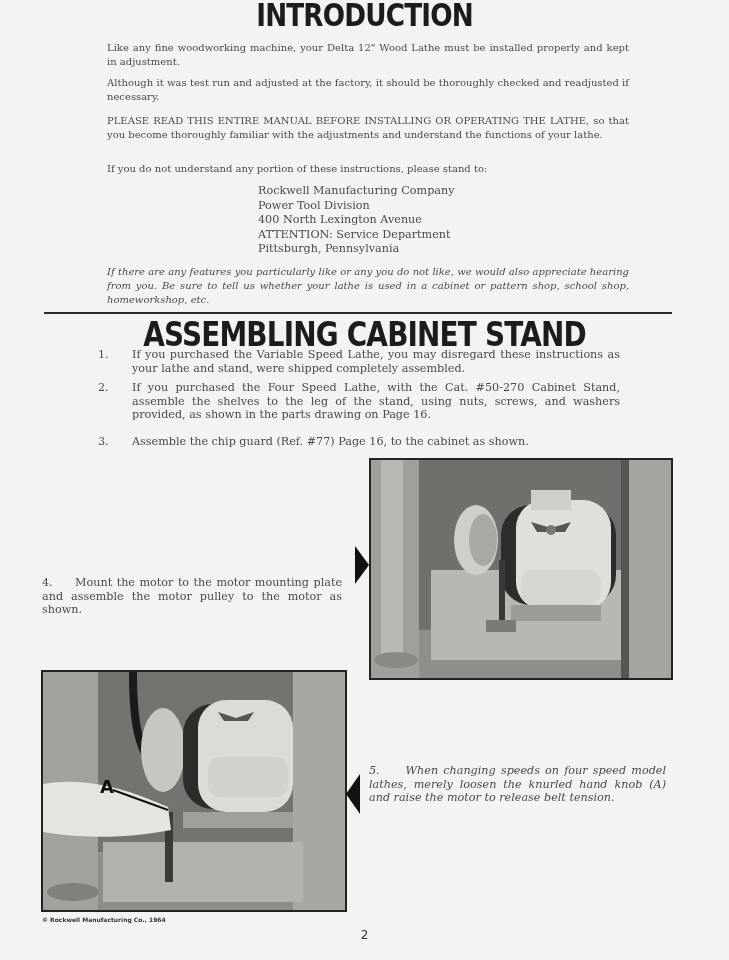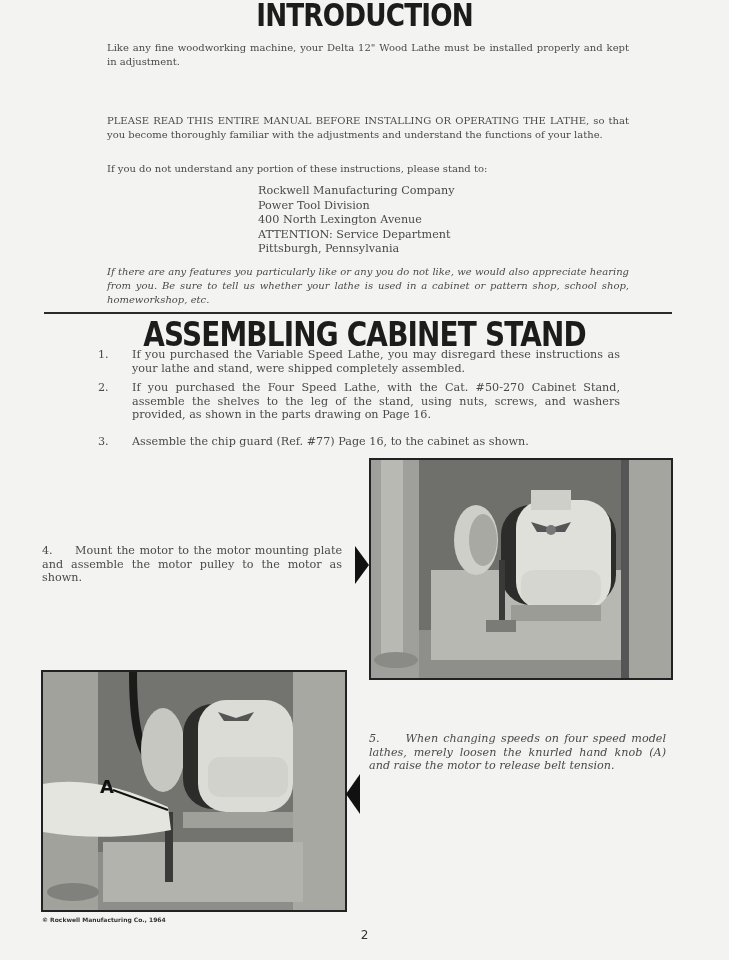--- a/index.html
+++ b/index.html
@@ -64,20 +64,21 @@
     .step .txt { flex: 1; text-align: justify; }
     .s1 { top: 348px; }
     .s2 { top: 381px; }
     .s3 { top: 435px; }
     .side-text {
       position: absolute;
       font-size: 11.2px;
       line-height: 13.5px;
       color: #4a4a4a;
       text-align: justify;
+      margin-top: 32px;
     }
     .st4 { left: 42px; top: 544px; width: 300px; }
     .st5 { left: 369px; top: 732px; width: 297px; font-style: italic; }
     .arrow { position: absolute; width: 0; height: 0; }
     .arrow-right {
       left: 355px; top: 546px;
       border-top: 19px solid transparent;
       border-bottom: 19px solid transparent;
       border-left: 14px solid #111;
     }
@@ -129,20 +130,21 @@
     }
   </style>
 </head>
 <body>
 
 <div class="page">
 
   <div class="heading h-intro">INTRODUCTION</div>
 
   <p class="para p1">Like any fine woodworking machine, your Delta 12" Wood Lathe must be installed properly and kept in adjustment.</p>
+  <p class="para p2">Although it was test run and adjusted at the factory, it should be thoroughly checked and readjusted if necessary.</p>
   <p class="para p3">PLEASE READ THIS ENTIRE MANUAL BEFORE INSTALLING OR OPERATING THE LATHE, so that you become thoroughly familiar with the adjustments and understand the functions of your lathe.</p>
   <p class="para p4">If you do not understand any portion of these instructions, please stand to:</p>
 
   <div class="address">
     <div>Rockwell Manufacturing Company</div>
     <div>Power Tool Division</div>
     <div>400 North Lexington Avenue</div>
     <div>ATTENTION:  Service Department</div>
     <div>Pittsburgh, Pennsylvania</div>
   </div>

